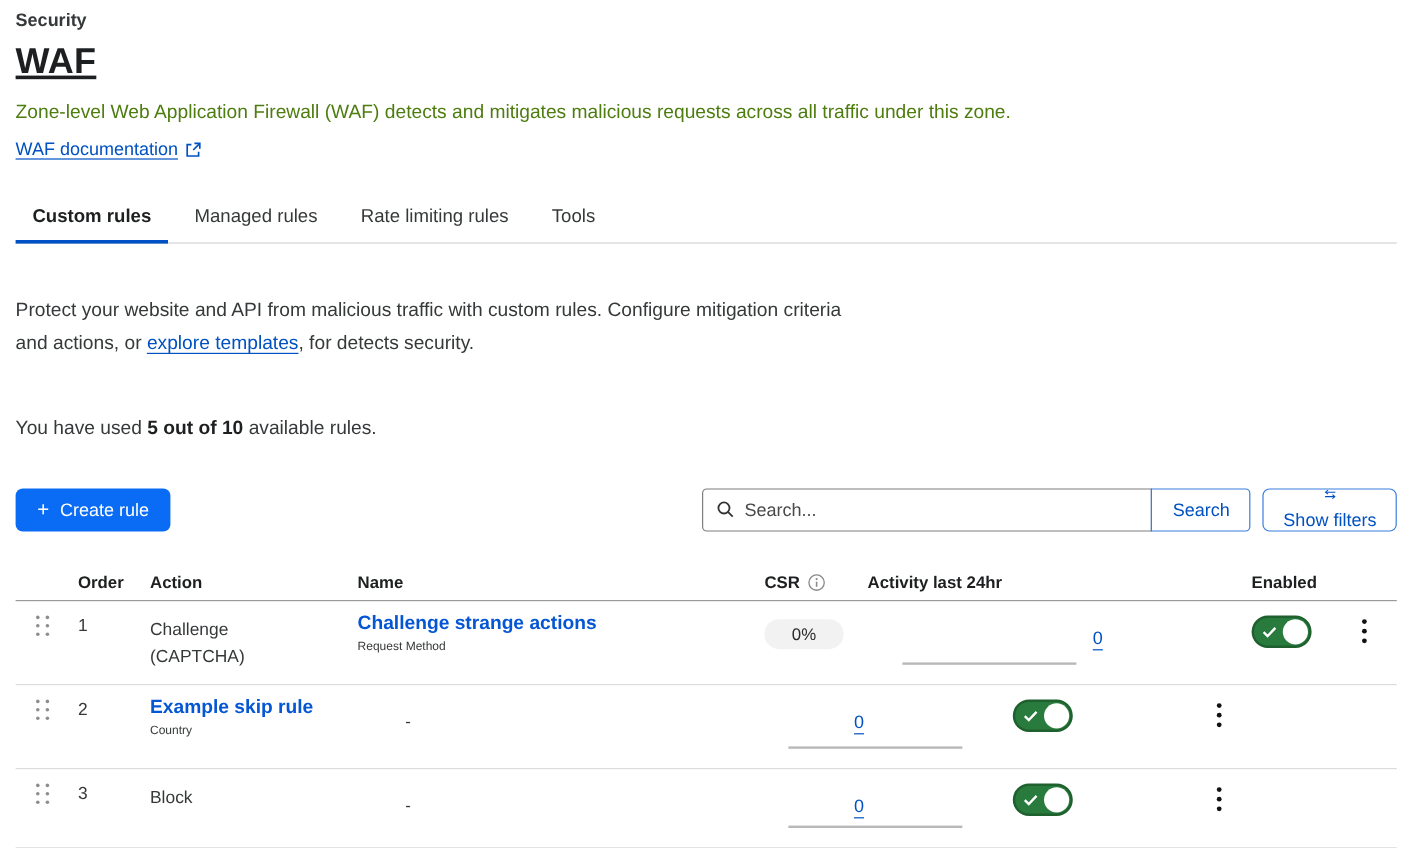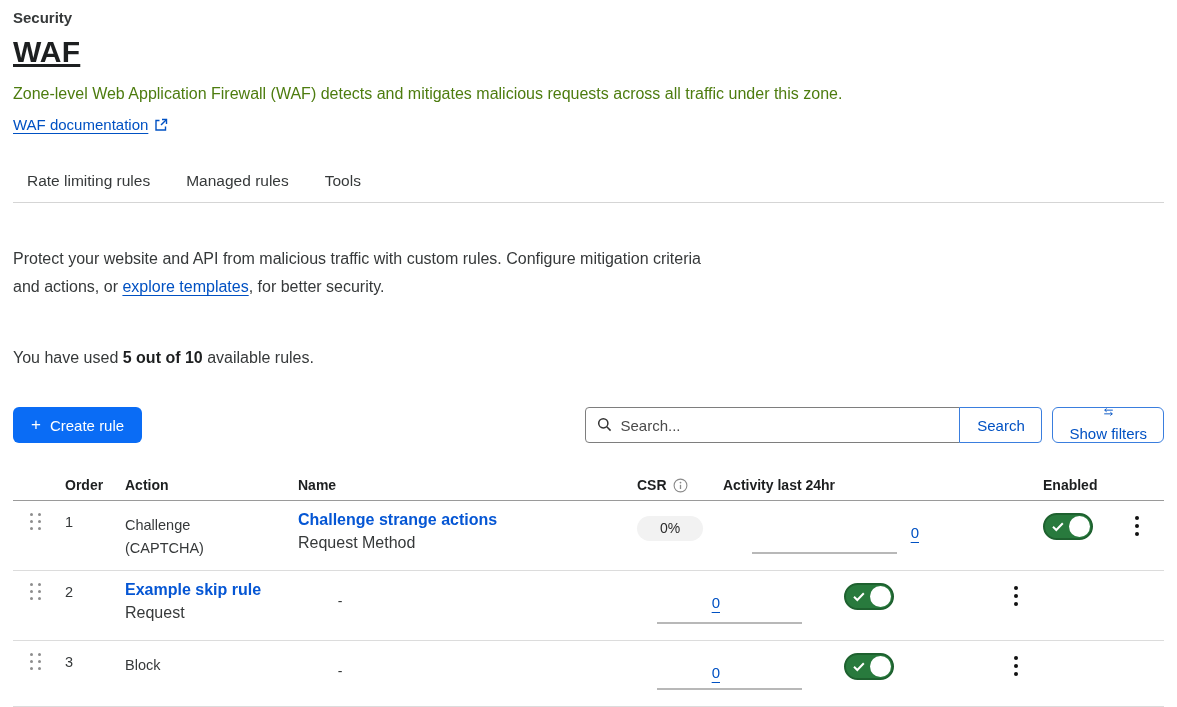--- a/index.html
+++ b/index.html
@@ -78,21 +78,21 @@
   .drag {
     display: grid; grid-template-columns: repeat(2, 3px); grid-auto-rows: 3px;
     gap: 4px 5px; cursor: grab;
   }
   .drag i { width: 3px; height: 3px; border-radius: 50%; background: #8d8d8d; }
 
   .c-order { padding-top: 13px; font-size: 14.5px; color: #36393a; }
   .c-action { padding-top: 13px; font-size: 14.5px; color: #36393a; line-height: 23px; max-width: 112px; }
   .c-name { padding-top: 10px; }
   .rule-name { display: block; font-size: 16px; font-weight: 700; color: #0556d4; }
-  .rule-expr { margin-top: 5px; font-size: 16px; color: #36393a; }
+  .rule-expr { margin-top: 5px; font-size: 10px; color: #36393a; }
 
   .c-csr { padding: 15px 0 0 9px; }
   .csr-badge {
     display: block; width: 66px; height: 25px; line-height: 25px; text-align: center;
     background: #f2f2f2; border-radius: 13px; font-size: 14px; color: #2b2b2b;
   }
   .csr-dash { display: block; width: 66px; text-align: center; font-size: 14px; color: #36393a; padding-top: 7px; }
 
   .c-activity { position: relative; }
   .spark { position: absolute; left: 29px; width: 145px; bottom: 16px; border-top: 2px solid #b8b8b8; }
@@ -125,26 +125,27 @@
   <span class="ext-icon">
     <svg width="14" height="14" viewBox="0 0 14 14" fill="none" stroke="#0051c3" stroke-width="1.4">
       <path d="M5.5 2.5 H2 V12 H11.5 V8.5"></path>
       <path d="M8 1.5 h4.5 v4.5"></path>
       <path d="M12.3 1.7 L7 7"></path>
     </svg>
   </span>
 </div>
 
 <div class="tabs">
+  <div class="tab active">Custom rules</div>
+  <div class="tab">Managed rules</div>
   <div class="tab">Rate limiting rules</div>
-  <div class="tab">Managed rules</div>
   <div class="tab">Tools</div>
 </div>
 
-<p class="intro"><span>Protect your website and API from malicious traffic with custom rules. Configure mitigation criteria and actions, or </span><a>explore templates</a><span>, for better security.</span></p>
+<p class="intro"><span>Protect your website and API from malicious traffic with custom rules. Configure mitigation criteria and actions, or </span><a>explore templates</a><span>, for detects security.</span></p>
 
 <p class="usage"><span>You have used </span><b>5 out of 10</b><span> available rules.</span></p>
 
 <div class="toolbar">
   <button class="btn-create">
     <span class="plus">+</span>
     <span>Create rule</span>
   </button>
 
   <div class="search-group">
@@ -235,21 +236,21 @@
           <i></i>
           <i></i>
           <i></i>
           <i></i>
           <i></i>
         </div>
     </div>
     <div class="c-order">2</div>
     <div class="c-name">
       <a class="rule-name">Example skip rule</a>
-      <div class="rule-expr">Request</div>
+      <div class="rule-expr">Country</div>
     </div>
     <div class="c-csr">
       <span class="csr-dash">-</span>
     </div>
     <div class="c-activity">
       <div class="spark"></div>
       <a class="act-link">0</a>
     </div>
     <div class="c-enabled">
       <div class="toggle">

